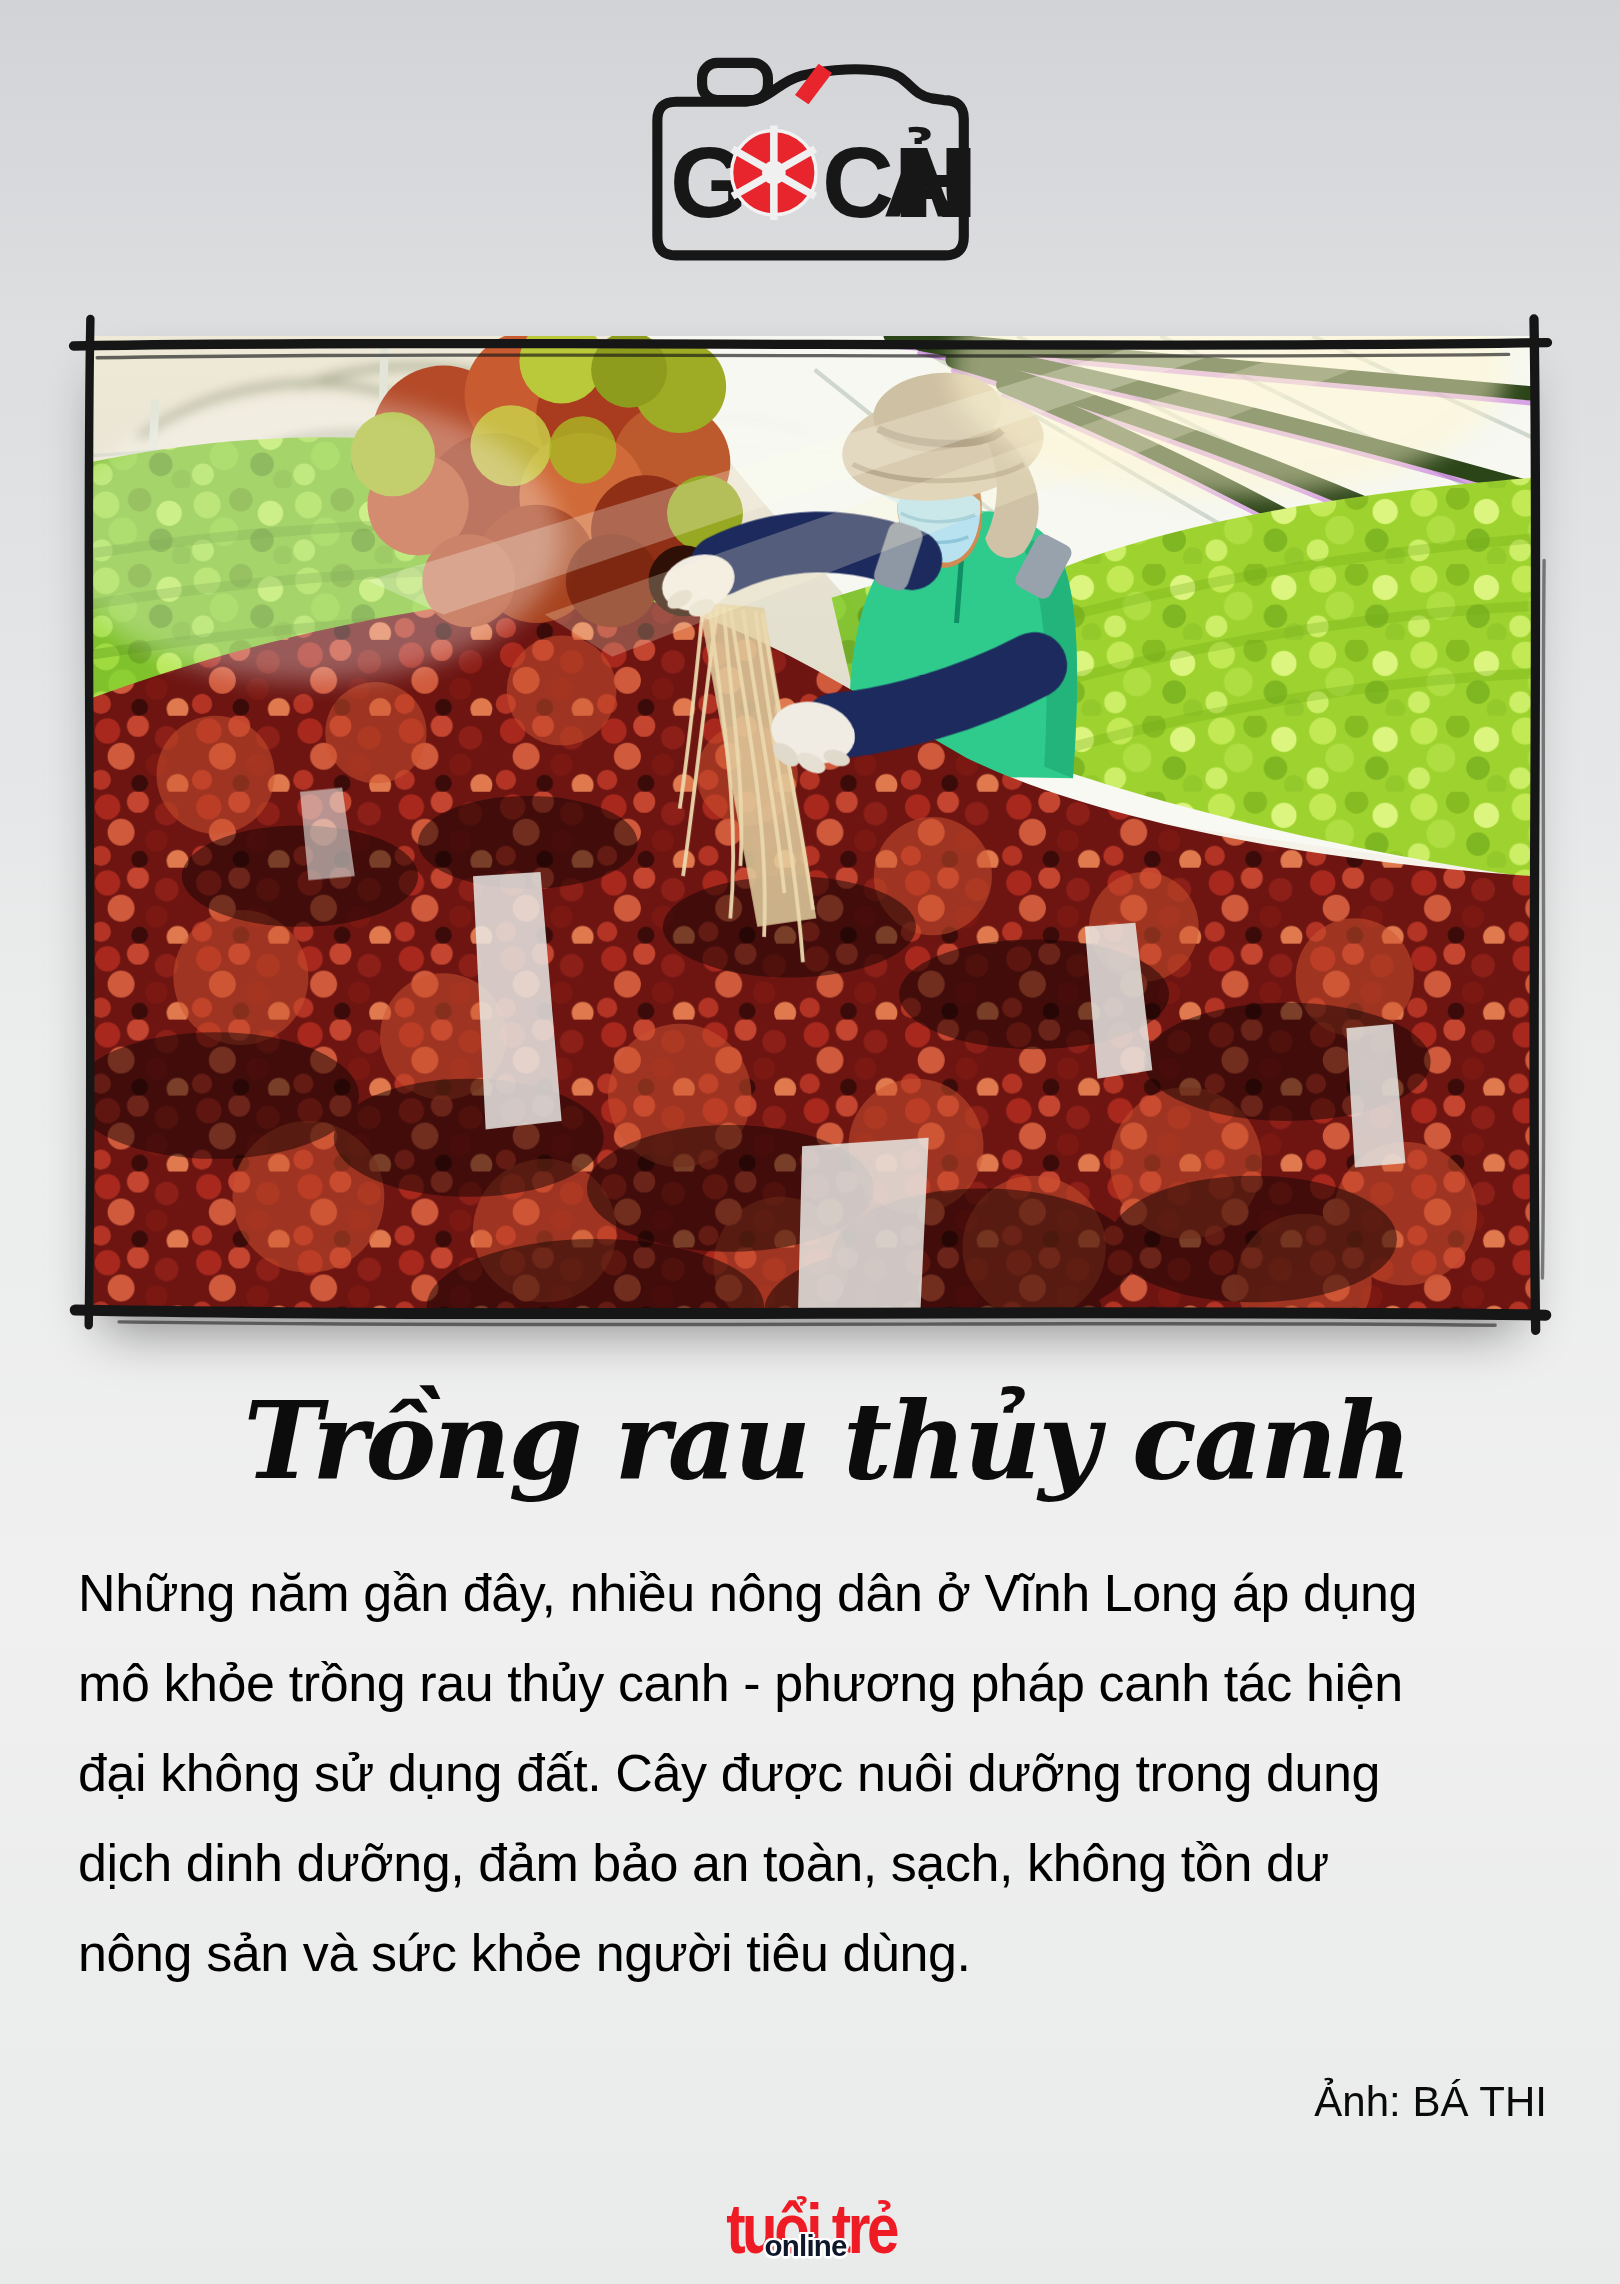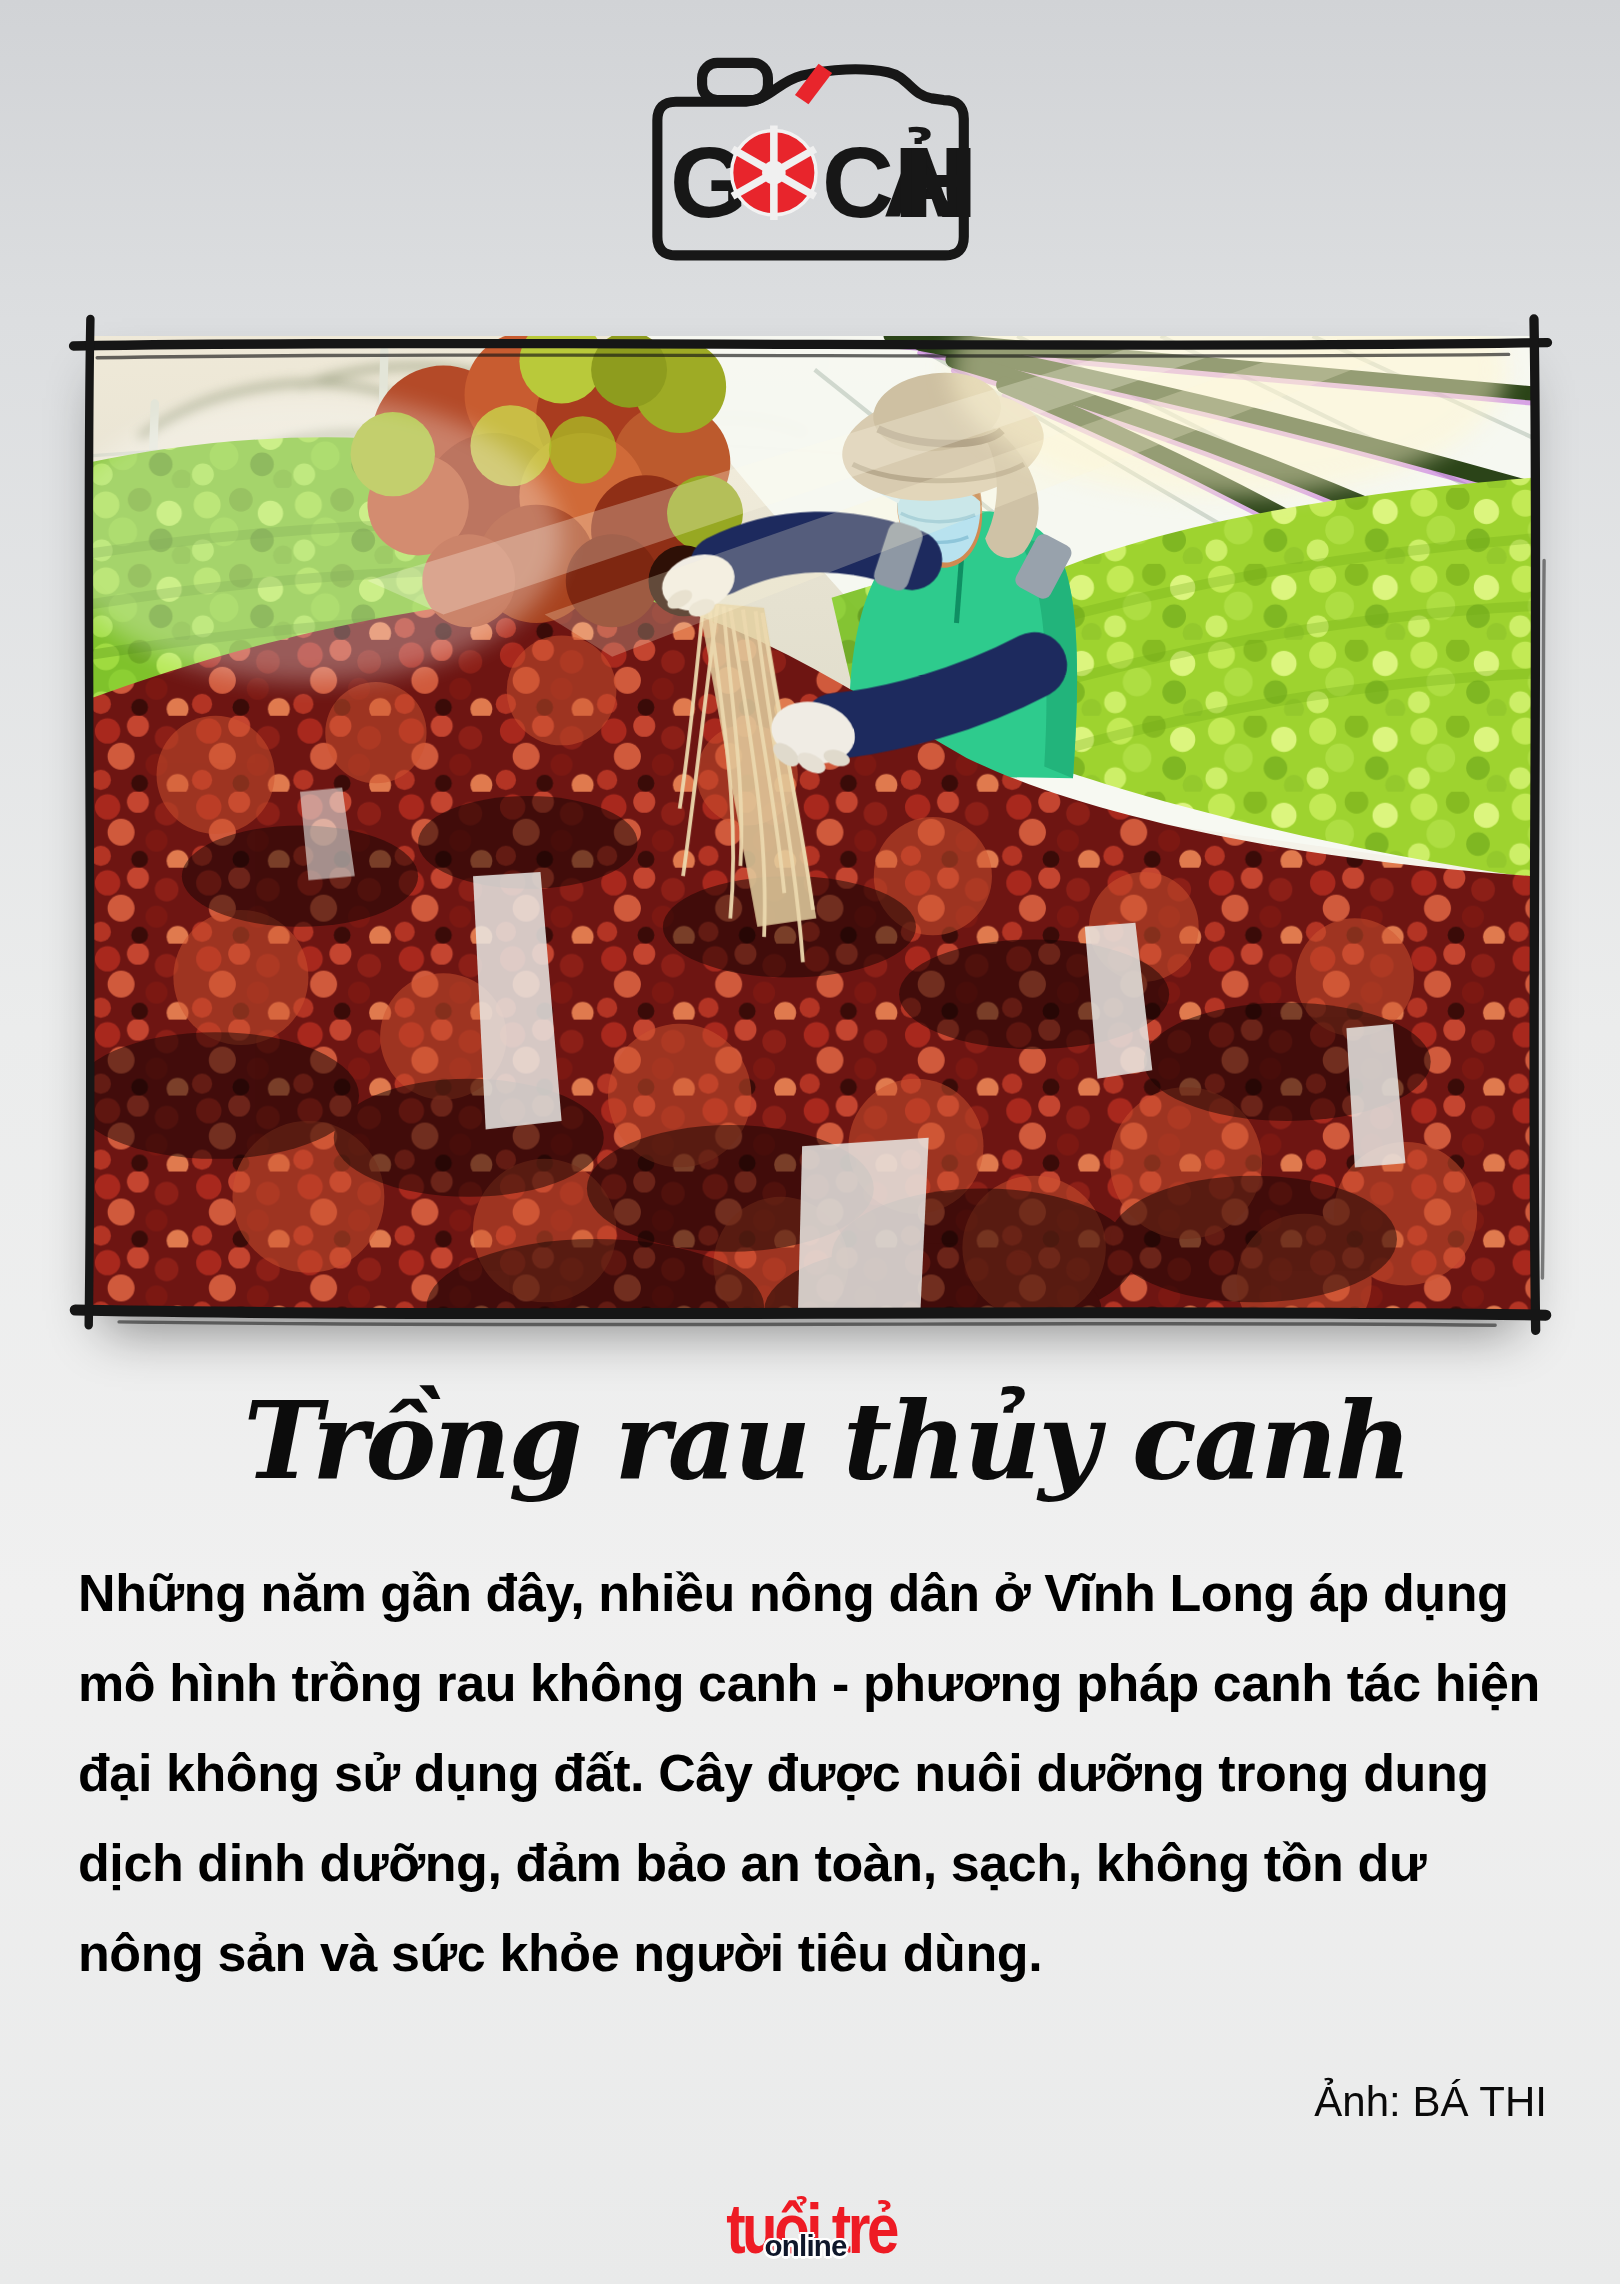--- a/index.html
+++ b/index.html
@@ -26,21 +26,21 @@
   .article-title{
     top:1361px;left:16px;width:1621px;text-align:center;
     font-family:"DejaVu Serif","Liberation Serif",serif;
     font-style:italic;font-weight:bold;font-size:106px;line-height:160px;
     color:#0c0c0c;letter-spacing:-2.5px;
   }
 
   
   .article-body{left:78px;top:1548px;width:1472px;color:#000;}
   .article-body .line{
-    font-size:52px;line-height:90px;white-space:nowrap;font-weight:700;
+    font-size:52px;line-height:90px;white-space:nowrap;font-weight:400;
     letter-spacing:-0.4px;
   }
 
   
   .photo-credit{
     top:2078px;right:74px;font-size:42px;font-weight:normal;color:#0a0a0a;letter-spacing:0px;
   }
 
   
   .brand{top:2181px;left:50%;transform:translateX(-50%);width:253px;height:93px;text-align:center;margin-top:11px;}
@@ -336,21 +336,21 @@
       <path d="M70,1202 C620,1210 1320,1200 1700,1206" stroke-width="4" opacity=".55"></path>
       <path d="M36,14 C30,330 40,780 34,1206" stroke-width="10"></path>
     </g>
   </svg>
 </div>
 
 <div class="abs article-title">Trồng rau thủy canh</div>
 
 <div class="abs article-body">
   <div class="line">Những năm gần đây, nhiều nông dân ở Vĩnh Long áp dụng</div>
-  <div class="line">mô hình trồng rau không canh - phương pháp canh tác hiện</div>
+  <div class="line">mô khỏe trồng rau thủy canh - phương pháp canh tác hiện</div>
   <div class="line">đại không sử dụng đất. Cây được nuôi dưỡng trong dung</div>
   <div class="line">dịch dinh dưỡng, đảm bảo an toàn, sạch, không tồn dư</div>
   <div class="line">nông sản và sức khỏe người tiêu dùng.</div>
 </div>
 
 <div class="abs photo-credit">Ảnh: BÁ THI</div>
 
 <div class="abs brand">
   <span class="brand-main">tuổi trẻ</span>
   <span class="brand-sub">online</span>

